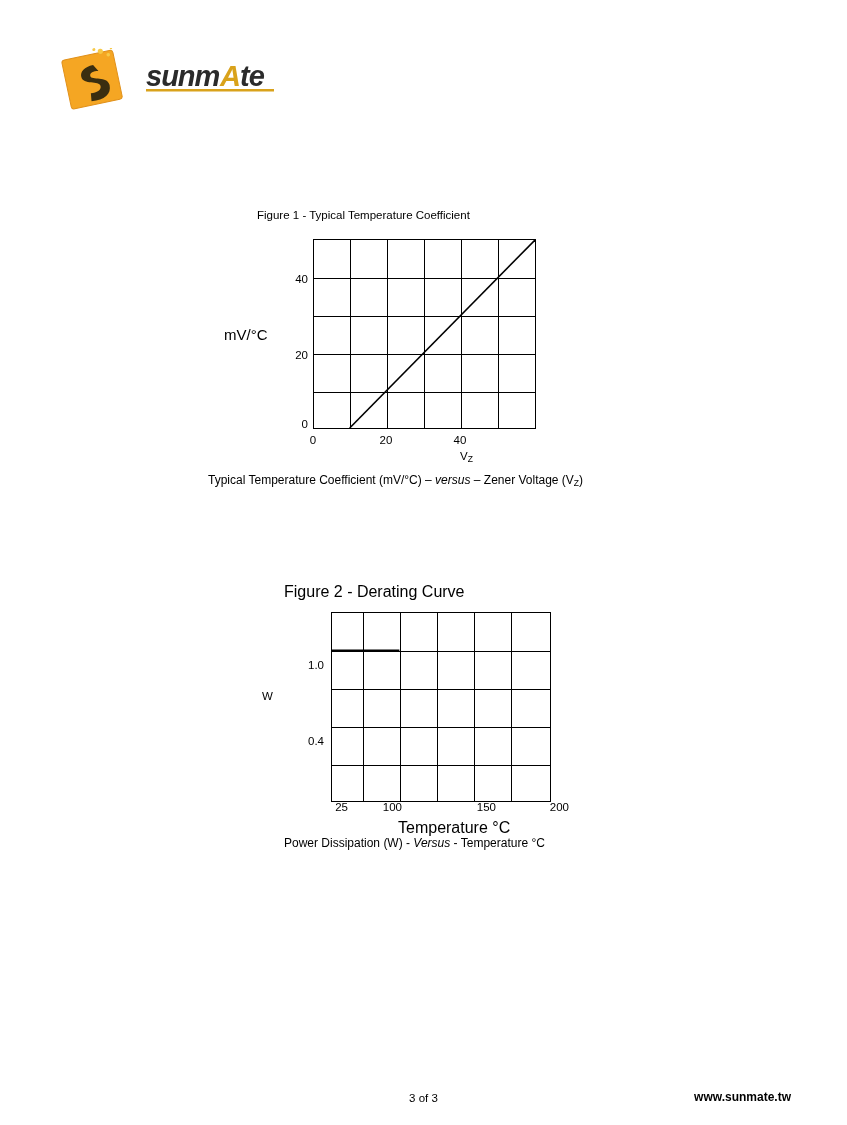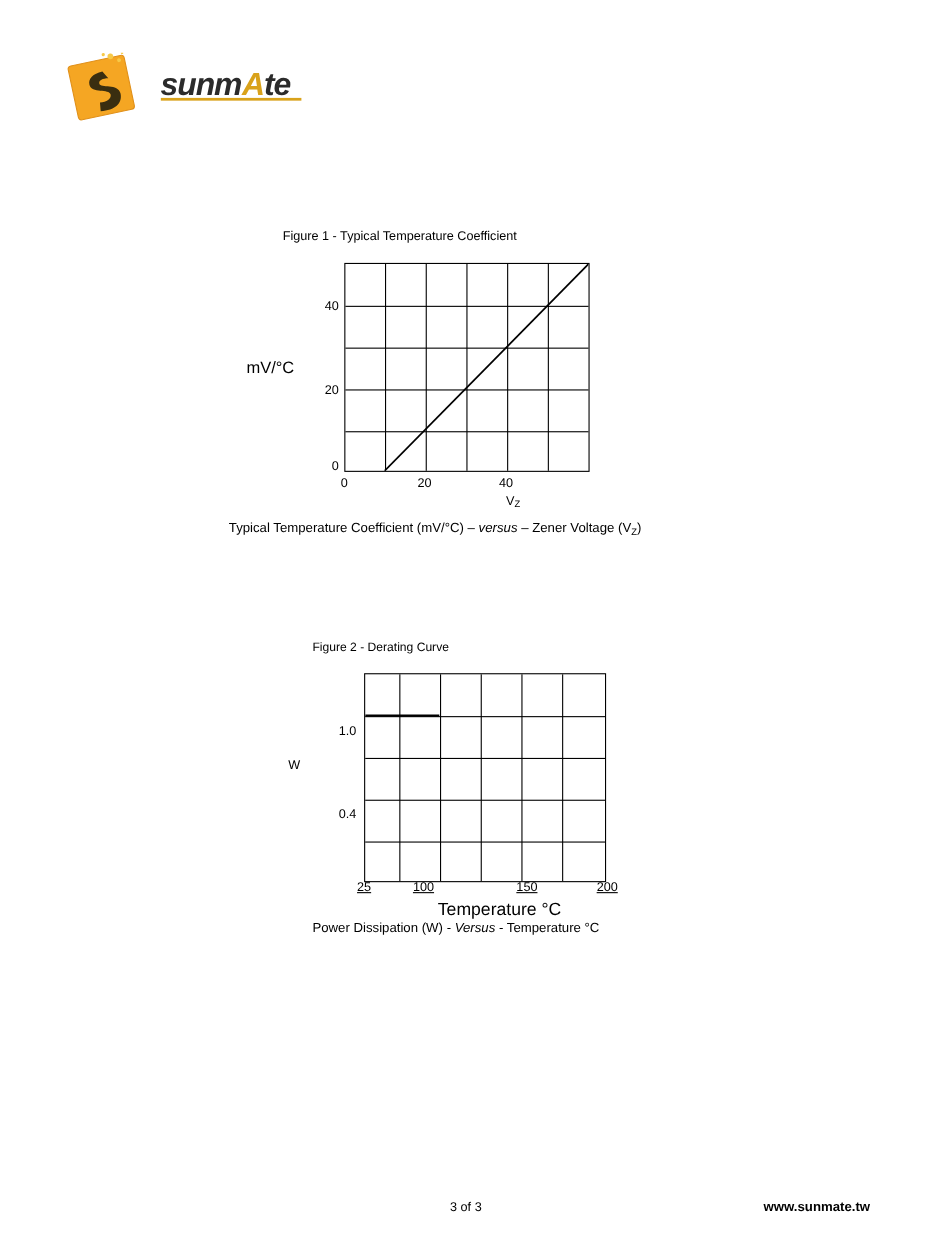--- a/index.html
+++ b/index.html
@@ -96,21 +96,21 @@
     white-space: nowrap;
   }
   .ital { font-style: italic; }
   sub { font-size: 8.5px; vertical-align: -0.25em; }
 
   
   #fig2-title {
     position: absolute;
     left: 284px;
     top: 583px;
-    font-size: 11px;
+    font-size: 16px;
     white-space: nowrap;
   }
   #fig2-plot {
     position: absolute;
     left: 331px;
     top: 612px;
     width: 220px;
     height: 190px;
     border: 1.4px solid #000;
     box-sizing: border-box;
@@ -124,23 +124,22 @@
   .ytick-f2 {
     position: absolute;
     font-size: 11.5px;
     text-align: right;
     width: 34px;
     margin-top: 17px;
   }
   .xtick-f2 {
     position: absolute;
     font-size: 11.5px;
-    text-align: center;
+    text-align: right;
     width: 34px;
-    text-decoration: underline;
   }
   #fig2-xaxislabel {
     position: absolute;
     left: 398px;
     top: 819px;
     font-size: 16px;
   }
   #fig2-caption {
     position: absolute;
     left: 284px;

